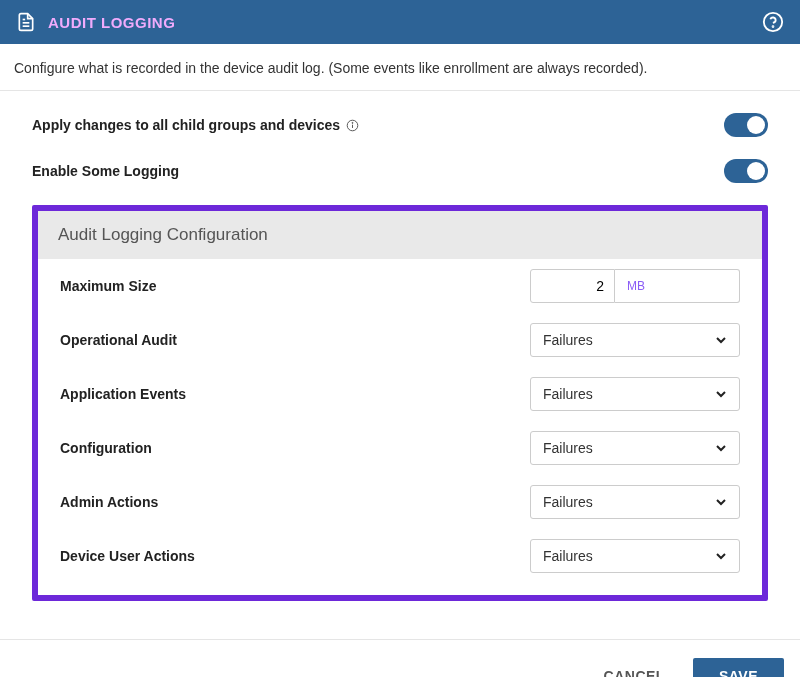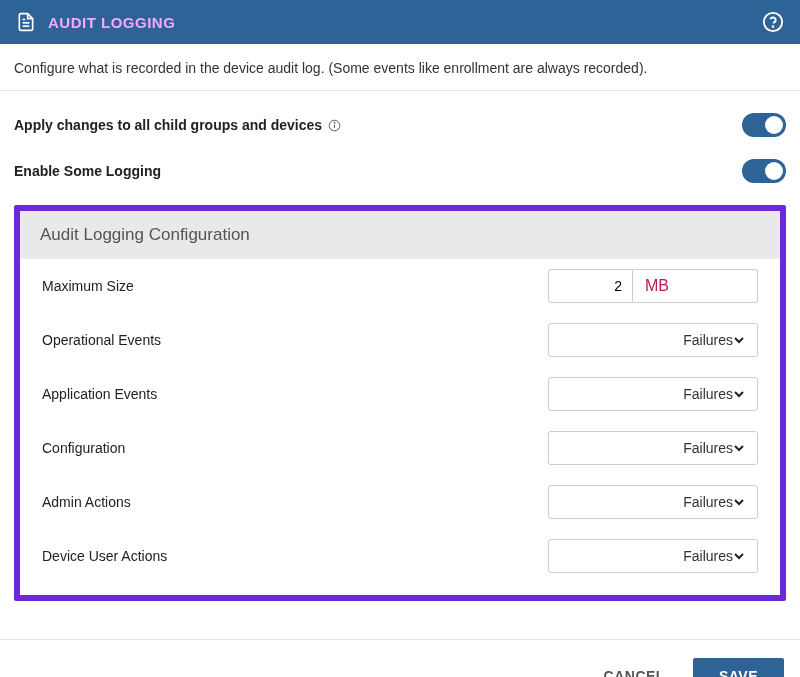--- a/index.html
+++ b/index.html
@@ -38,21 +38,21 @@
       height: 22px;
       cursor: pointer;
     }
     .description {
       padding: 16px 14px 14px;
       font-size: 14px;
       color: #333;
       border-bottom: 1px solid #e5e5e5;
     }
     .content {
-      padding: 22px 14px 10px;
+      padding: 22px 32px 10px;
     }
     .toggle-row {
       display: flex;
       justify-content: space-between;
       align-items: center;
       margin-bottom: 22px;
     }
     .toggle-label {
       font-weight: 700;
       font-size: 14px;
@@ -98,21 +98,21 @@
       align-items: center;
       padding: 10px 22px;
     }
     .config-row:first-of-type {
       padding-top: 18px;
     }
     .config-row:last-of-type {
       padding-bottom: 22px;
     }
     .config-label {
-      font-weight: 400;
+      font-weight: 700;
       font-size: 14px;
       color: #222;
     }
     .size-group {
       display: flex;
     }
     .size-input {
       width: 85px;
       height: 34px;
       border: 1px solid #ccc;
@@ -121,40 +121,40 @@
       text-align: right;
       padding: 0 10px;
       outline: none;
     }
     .size-unit {
       width: 125px;
       height: 34px;
       border: 1px solid #ccc;
       border-left: none;
       border-radius: 0 3px 3px 0;
-      font-size: 16px;
+      font-size: 12px;
       padding: 0 12px;
       display: flex;
       align-items: center;
-      color: #be185d;
+      color: #8b5cf6;
     }
     .select-wrap {
       position: relative;
       width: 210px;
     }
     .select {
       width: 100%;
       height: 34px;
       border: 1px solid #ccc;
       border-radius: 3px;
       font-size: 14px;
       padding: 0 12px;
       display: flex;
       align-items: center;
-      justify-content: flex-end;
+      justify-content: space-between;
       cursor: pointer;
       color: #333;
     }
     .chevron {
       width: 12px;
       height: 12px;
     }
     .footer {
       border-top: 1px solid #e5e5e5;
       padding: 18px 16px;
@@ -238,21 +238,21 @@
 
     <div class="config-row">
       <div class="config-label">Maximum Size</div>
       <div class="size-group">
         <input class="size-input" value="2" style="">
         <div class="size-unit">MB</div>
       </div>
     </div>
 
     <div class="config-row">
-      <div class="config-label">Operational Events</div>
+      <div class="config-label">Operational Audit</div>
       <div class="select-wrap">
         <div class="select">
           <span>Failures</span>
           <svg class="chevron" viewBox="0 0 12 12" fill="none" stroke="#222" stroke-width="2">
               <polyline points="2 4 6 8 10 4"></polyline>
             </svg>
         </div>
       </div>
     </div>
 

